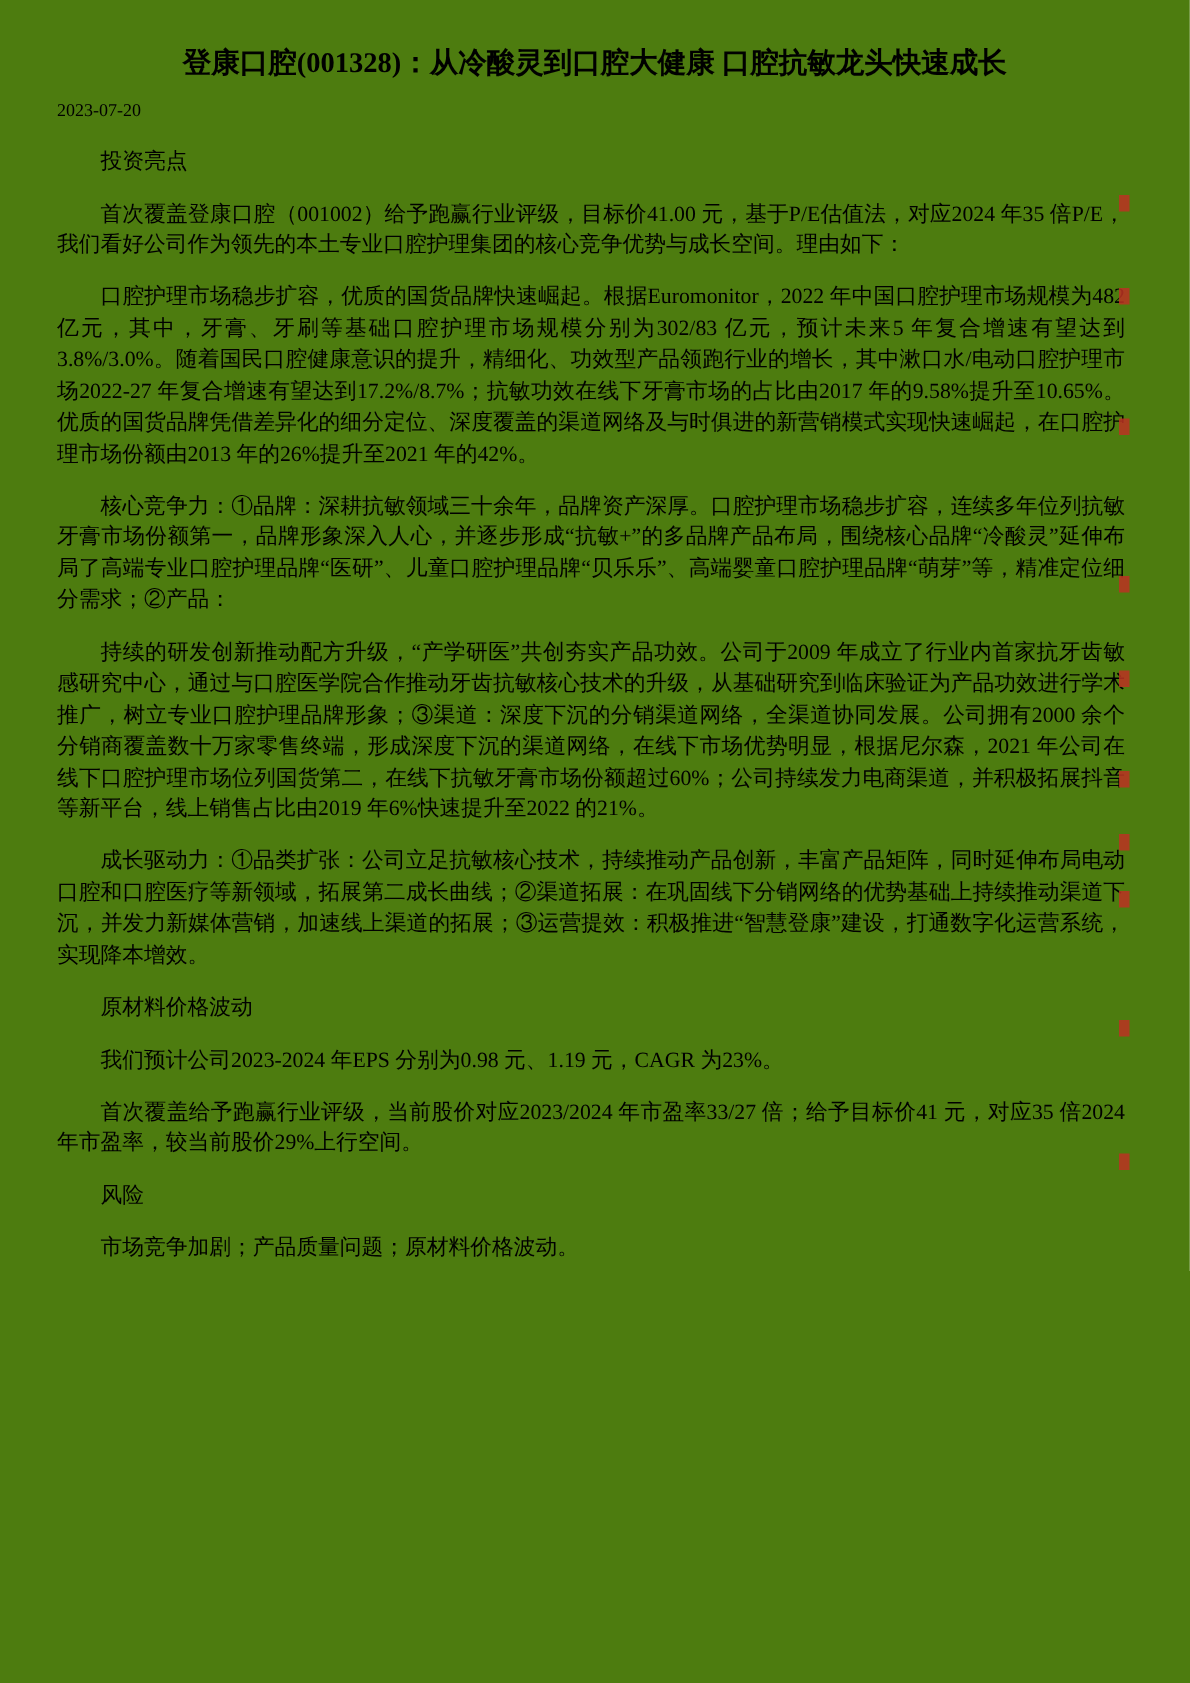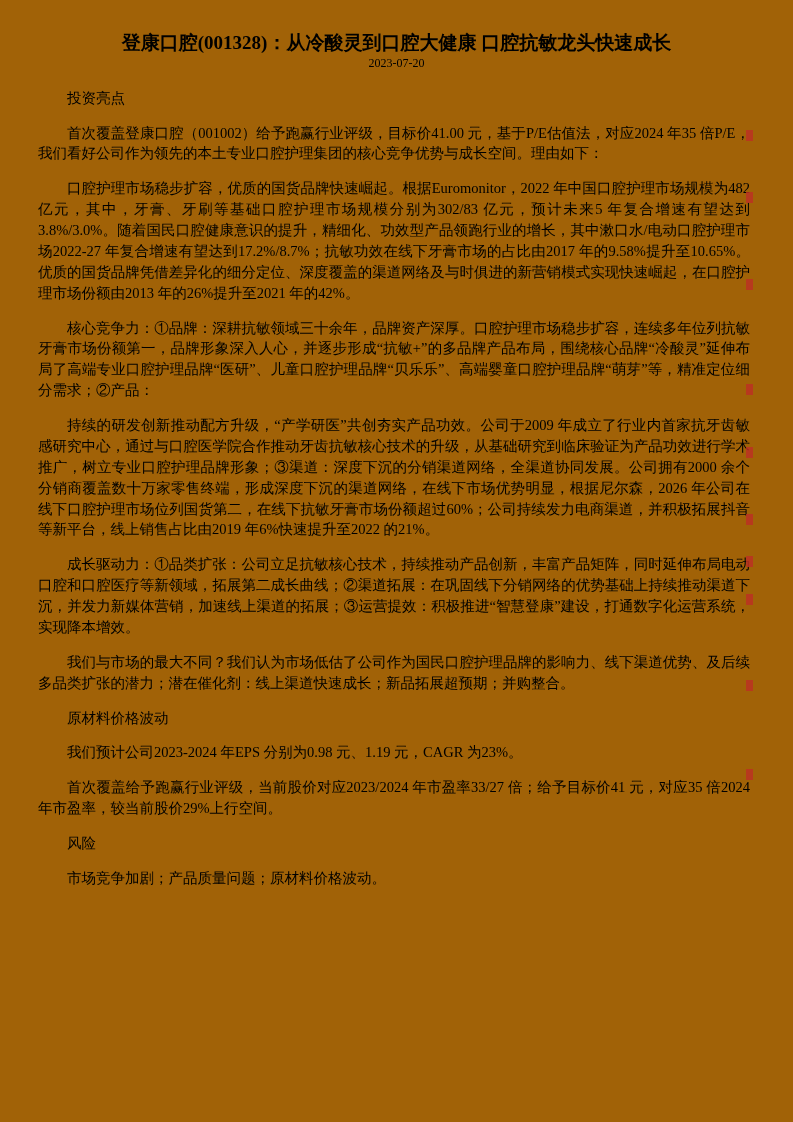--- a/index.html
+++ b/index.html
@@ -9,33 +9,34 @@
     background: #ffffff;
     color: #000000;
     font-family: "Liberation Serif", "DejaVu Serif", serif;
   }
   .sheet {
     position: relative;
     width: 793px;
     height: 1122px;
     box-sizing: border-box;
     padding: 30px 38px 0 38px;
-    background: #a16207;
+    background: #4d7c0f;
     overflow: hidden;
   }
   .doc-title {
     font-size: 19px;
     font-weight: 700;
     text-align: center;
     line-height: 1.35;
     margin: 0;
   }
   .doc-date {
     font-size: 12px;
-    text-align: center;
+    text-align: left;
+    margin-top: 10px;
   }
   .content {
     margin-top: 17px;
   }
   .content p {
     font-size: 14.5px;
     line-height: 1.44;
     text-align: justify;
     text-indent: 2em;
     margin: 0 5px 14px 0;
@@ -56,23 +57,22 @@
 
 <div class="sheet" style="position: relative;">
   <p class="doc-title">登康口腔(001328)：从冷酸灵到口腔大健康 口腔抗敏龙头快速成长</p>
   <div class="doc-date">2023-07-20</div>
 
   <div class="content">
     <p class="heading">投资亮点</p>
     <p>首次覆盖登康口腔（001002）给予跑赢行业评级，目标价41.00 元，基于P/E估值法，对应2024 年35 倍P/E，我们看好公司作为领先的本土专业口腔护理集团的核心竞争优势与成长空间。理由如下：</p>
     <p>口腔护理市场稳步扩容，优质的国货品牌快速崛起。根据Euromonitor，2022 年中国口腔护理市场规模为482 亿元，其中，牙膏、牙刷等基础口腔护理市场规模分别为302/83 亿元，预计未来5 年复合增速有望达到3.8%/3.0%。随着国民口腔健康意识的提升，精细化、功效型产品领跑行业的增长，其中漱口水/电动口腔护理市场2022-27 年复合增速有望达到17.2%/8.7%；抗敏功效在线下牙膏市场的占比由2017 年的9.58%提升至10.65%。优质的国货品牌凭借差异化的细分定位、深度覆盖的渠道网络及与时俱进的新营销模式实现快速崛起，在口腔护理市场份额由2013 年的26%提升至2021 年的42%。</p>
     <p>核心竞争力：①品牌：深耕抗敏领域三十余年，品牌资产深厚。口腔护理市场稳步扩容，连续多年位列抗敏牙膏市场份额第一，品牌形象深入人心，并逐步形成“抗敏+”的多品牌产品布局，围绕核心品牌“冷酸灵”延伸布局了高端专业口腔护理品牌“医研”、儿童口腔护理品牌“贝乐乐”、高端婴童口腔护理品牌“萌芽”等，精准定位细分需求；②产品：</p>
-    <p>持续的研发创新推动配方升级，“产学研医”共创夯实产品功效。公司于2009 年成立了行业内首家抗牙齿敏感研究中心，通过与口腔医学院合作推动牙齿抗敏核心技术的升级，从基础研究到临床验证为产品功效进行学术推广，树立专业口腔护理品牌形象；③渠道：深度下沉的分销渠道网络，全渠道协同发展。公司拥有2000 余个分销商覆盖数十万家零售终端，形成深度下沉的渠道网络，在线下市场优势明显，根据尼尔森，2026 年公司在线下口腔护理市场位列国货第二，在线下抗敏牙膏市场份额超过60%；公司持续发力电商渠道，并积极拓展抖音等新平台，线上销售占比由2019 年6%快速提升至2022 的21%。</p>
+    <p>持续的研发创新推动配方升级，“产学研医”共创夯实产品功效。公司于2009 年成立了行业内首家抗牙齿敏感研究中心，通过与口腔医学院合作推动牙齿抗敏核心技术的升级，从基础研究到临床验证为产品功效进行学术推广，树立专业口腔护理品牌形象；③渠道：深度下沉的分销渠道网络，全渠道协同发展。公司拥有2000 余个分销商覆盖数十万家零售终端，形成深度下沉的渠道网络，在线下市场优势明显，根据尼尔森，2021 年公司在线下口腔护理市场位列国货第二，在线下抗敏牙膏市场份额超过60%；公司持续发力电商渠道，并积极拓展抖音等新平台，线上销售占比由2019 年6%快速提升至2022 的21%。</p>
     <p>成长驱动力：①品类扩张：公司立足抗敏核心技术，持续推动产品创新，丰富产品矩阵，同时延伸布局电动口腔和口腔医疗等新领域，拓展第二成长曲线；②渠道拓展：在巩固线下分销网络的优势基础上持续推动渠道下沉，并发力新媒体营销，加速线上渠道的拓展；③运营提效：积极推进“智慧登康”建设，打通数字化运营系统，实现降本增效。</p>
-    <p>我们与市场的最大不同？我们认为市场低估了公司作为国民口腔护理品牌的影响力、线下渠道优势、及后续多品类扩张的潜力；潜在催化剂：线上渠道快速成长；新品拓展超预期；并购整合。</p>
     <p class="heading">原材料价格波动</p>
     <p>我们预计公司2023-2024 年EPS 分别为0.98 元、1.19 元，CAGR 为23%。</p>
     <p>首次覆盖给予跑赢行业评级，当前股价对应2023/2024 年市盈率33/27 倍；给予目标价41 元，对应35 倍2024 年市盈率，较当前股价29%上行空间。</p>
     <p class="heading">风险</p>
     <p>市场竞争加剧；产品质量问题；原材料价格波动。</p>
   </div>
 
   <div style="position: absolute; left: 38px; top: 30px;">
       <div class="mark" style="left: 708px; top: 100px; background: rgb(187, 51, 34); position: absolute;"></div>
       <div class="mark" style="left: 708px; top: 162px; background: rgb(187, 51, 34); position: absolute;"></div>

